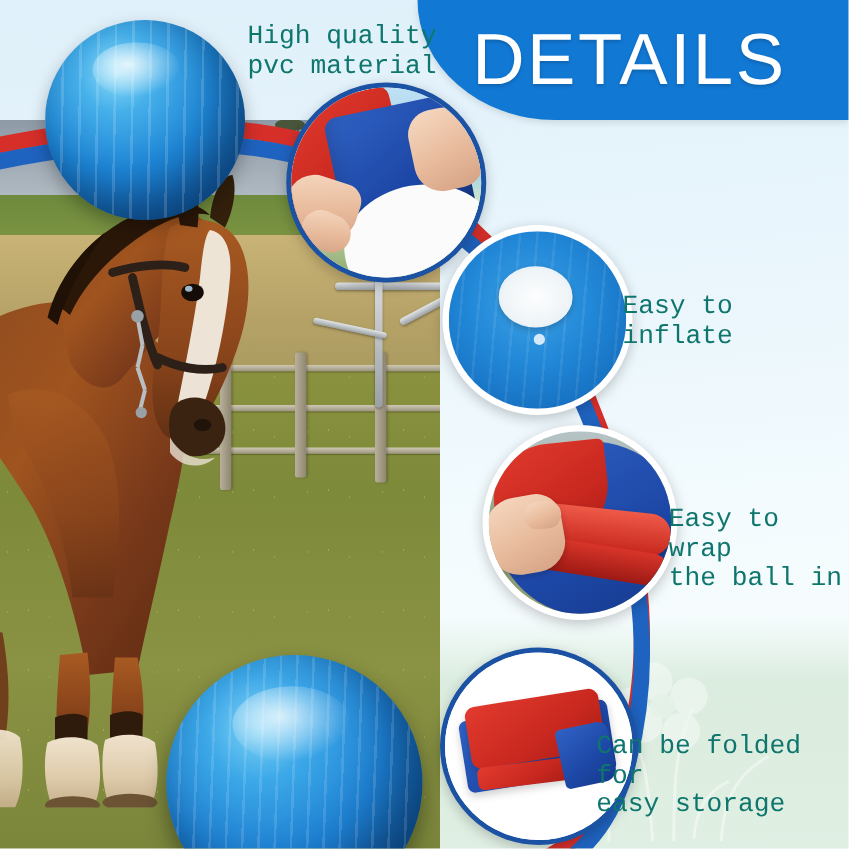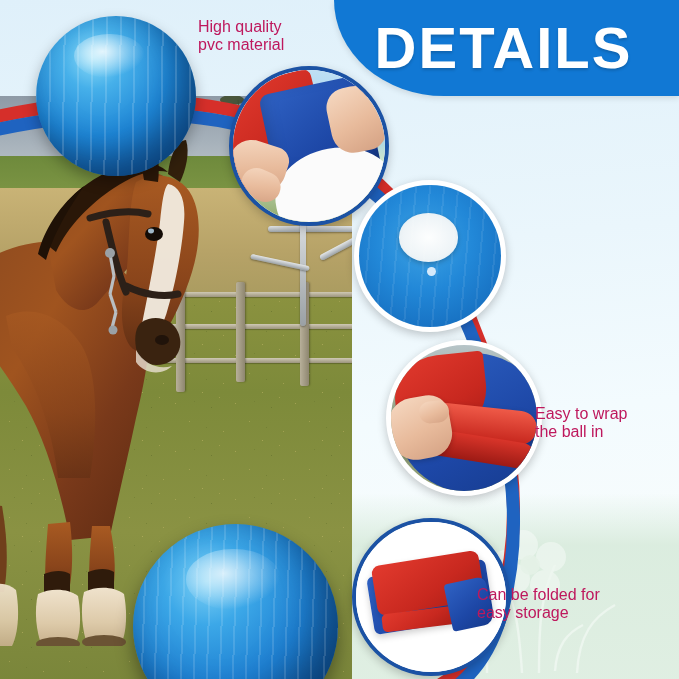--- a/index.html
+++ b/index.html
@@ -56,21 +56,21 @@
     overflow:hidden;}
   .photo-ball:after{content:"";position:absolute;inset:0;border-radius:50%;
     background:repeating-linear-gradient(92deg,rgba(255,255,255,.13) 0 2px,rgba(255,255,255,0) 2px 13px);}
   .photo-ball .gloss{position:absolute;left:26%;top:12%;width:46%;height:30%;border-radius:50%;
     background:radial-gradient(ellipse at 40% 40%,rgba(255,255,255,.75),rgba(255,255,255,0) 70%);}
 
   
   .header{position:absolute;right:0;top:0;width:345px;height:96px;background:#1178d4;
     border-bottom-left-radius:110px 96px;display:flex;align-items:center;justify-content:center;
     box-shadow:0 2px 6px rgba(0,0,0,.12);}
-  .header h1{margin:0;color:#fff;font-size:58px;font-weight:bold;letter-spacing:2px;
+  .header h1{margin:0;color:#fff;font-size:58px;font-weight:normal;letter-spacing:2px;
     font-family:"Liberation Sans",sans-serif;line-height:1;
     text-shadow:0 2px 3px rgba(0,0,0,.18);padding-right:6px;}
 
   
   .swoosh{position:absolute;inset:0;pointer-events:none;}
 
   
   .cc{position:absolute;border-radius:50%;overflow:hidden;background:#fff;
     box-shadow:0 3px 10px rgba(0,0,0,.22);}
   .cc.ring-blue{border:4px solid #1b52a4;}
@@ -85,22 +85,22 @@
     background:repeating-linear-gradient(91deg,rgba(255,255,255,.15) 0 2px,rgba(255,255,255,0) 2px 14px);}
   .ball1 .gloss{position:absolute;left:24%;top:11%;width:44%;height:28%;border-radius:50%;
     background:radial-gradient(ellipse at 40% 40%,rgba(255,255,255,.8),rgba(255,255,255,0) 70%);}
 
   
   .fab-red{background:linear-gradient(150deg,#e23a2e 0%,#c8281f 60%,#a81d16 100%);}
   .fab-blue{background:linear-gradient(150deg,#2f62c4 0%,#1d47a6 60%,#153a8c 100%);}
   .hand{background:linear-gradient(160deg,#f6d9c2 0%,#e8bb9c 55%,#d4a183 100%);}
 
   
-  .label{position:absolute;color:#be185d;font-size:16px;line-height:1.12;
-    font-family:Liberation Sans, sans-serif;white-space:pre-line;}
+  .label{position:absolute;color:#0f766e;font-size:21px;line-height:1.12;
+    font-family:Liberation Mono, monospace;white-space:pre-line;}
 </style>
 </head>
 <body>
 
 <div id="stage">
 
   <div class="bg-sky"></div>
   <div class="bg-green"></div>
 
   <svg class="watermark" viewBox="0 0 230 170">
@@ -323,20 +323,21 @@
   </div>
 
   <div class="header">
     <h1>DETAILS</h1>
   </div>
 
   <div class="label" style="left:198px;top:18px;width:170px;">High quality
 pvc material</div>
 
 
+  <div class="label" style="left:498px;top:234px;width:180px;">Easy to inflate</div>
 
   <div class="label" style="left:535px;top:405px;width:150px;">Easy to wrap
 the ball in</div>
 
   <div class="label" style="left:477px;top:586px;width:205px;">Can be folded for
 easy storage</div>
 
 </div>
 
 </body></html>

